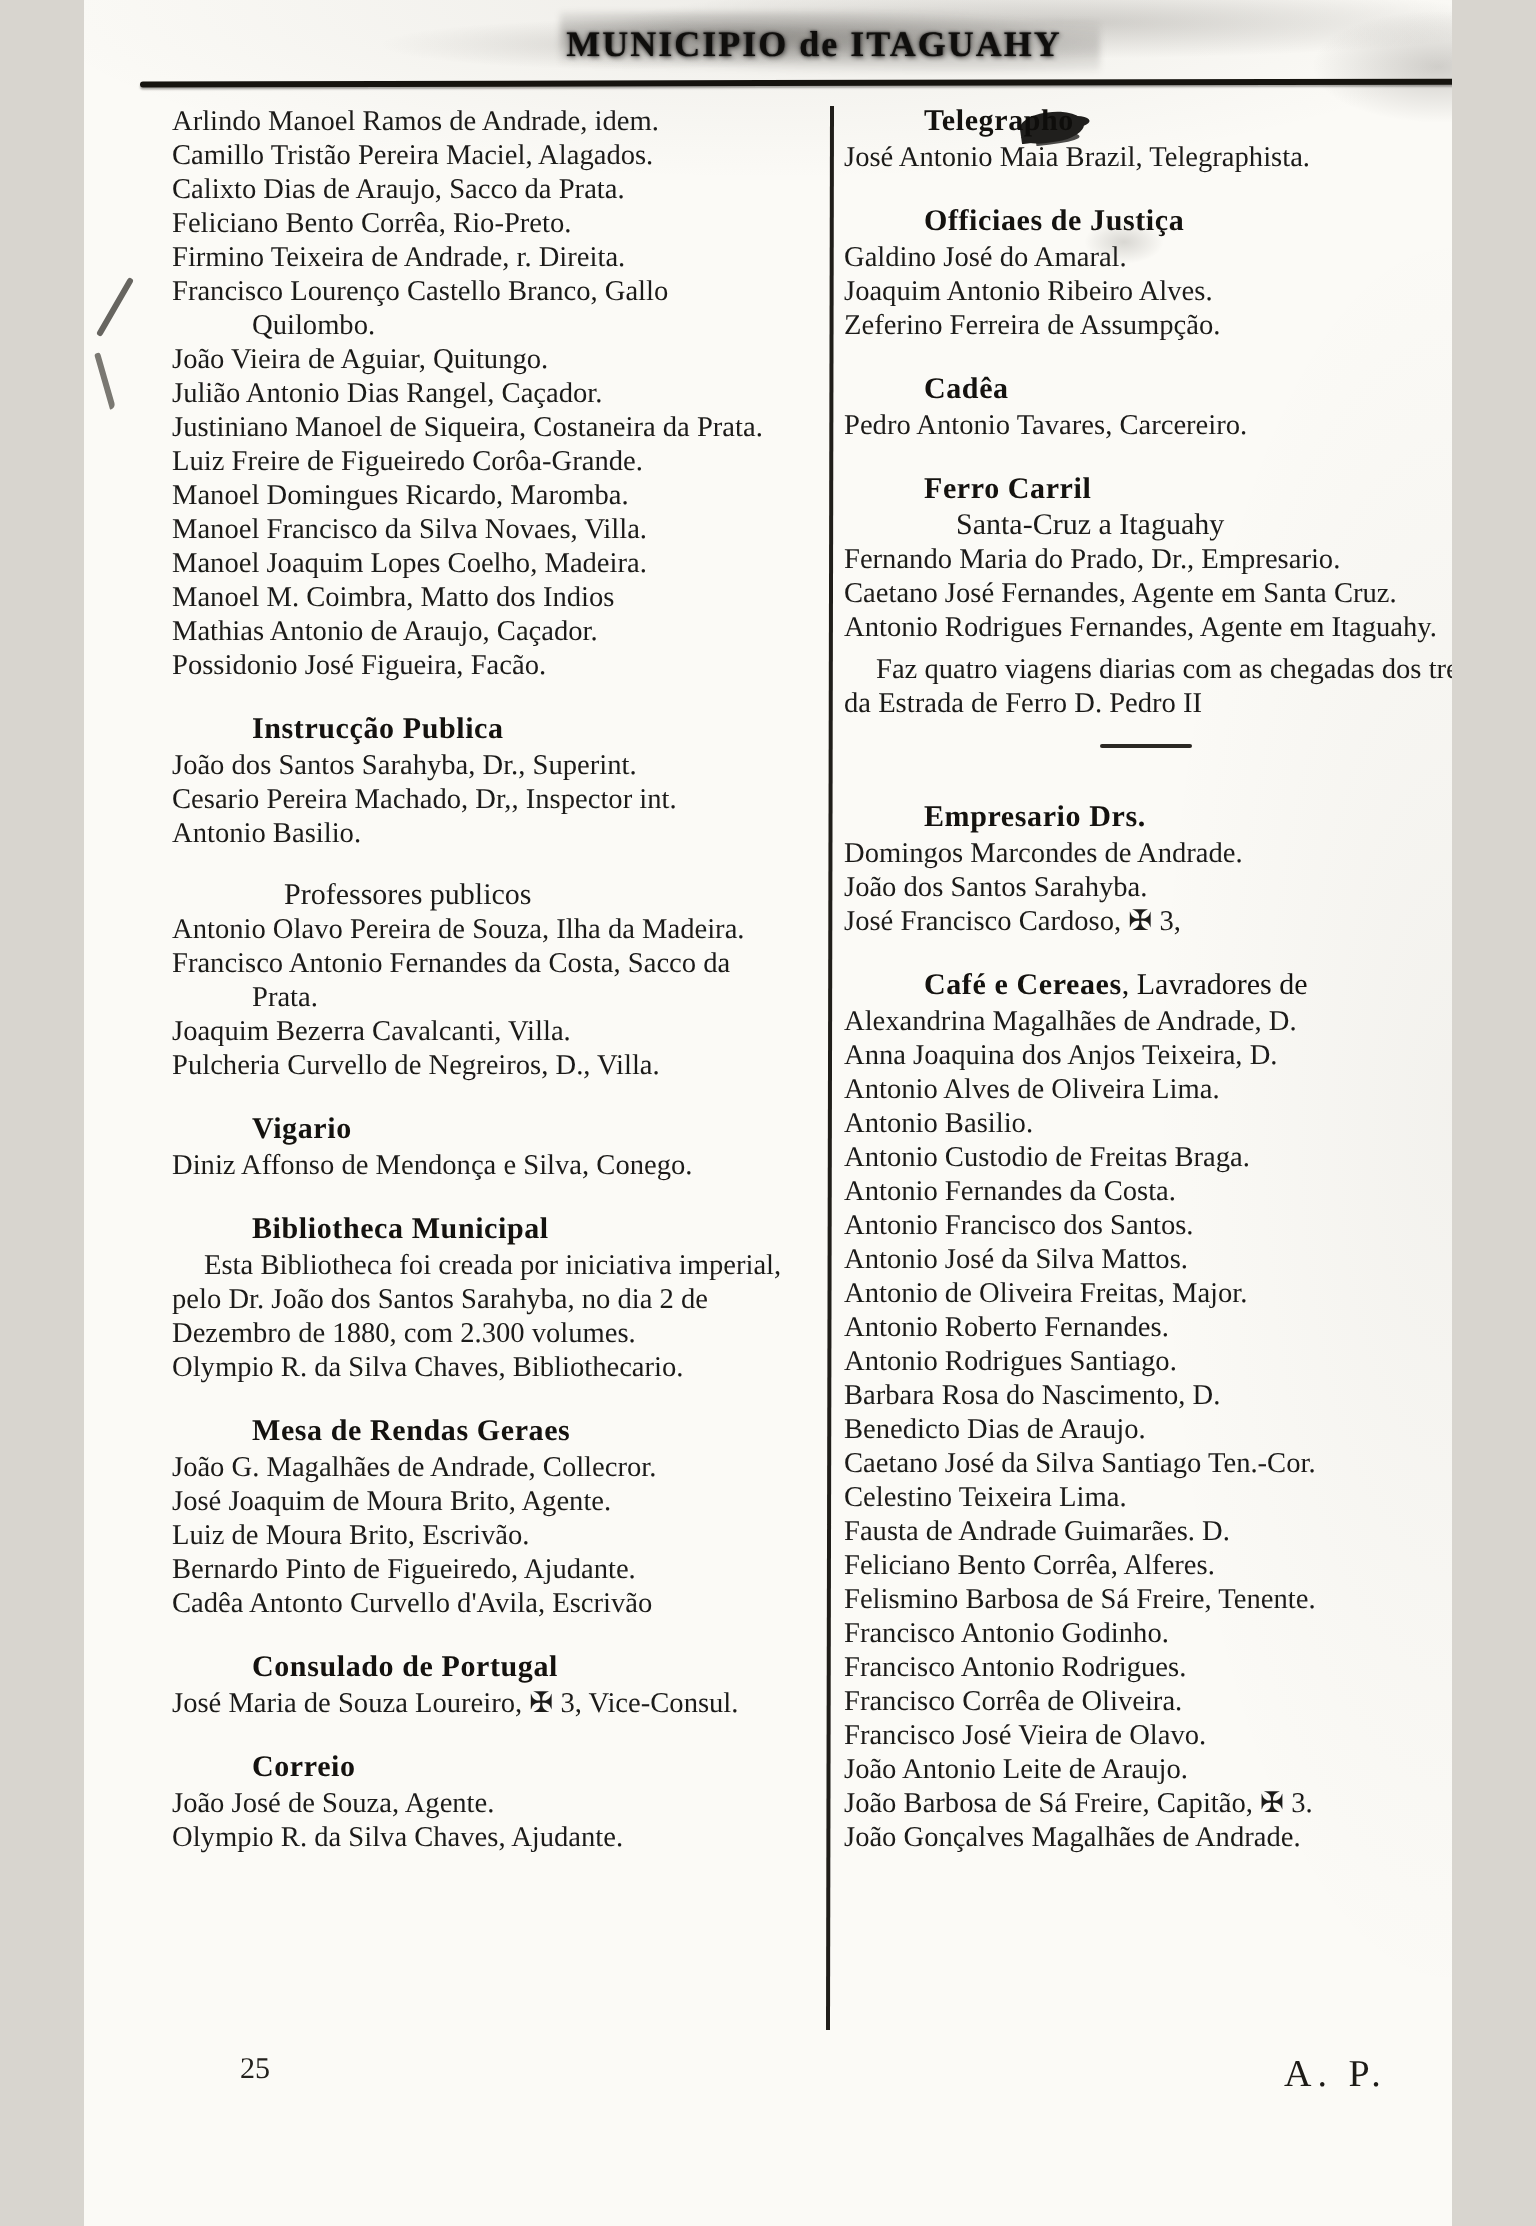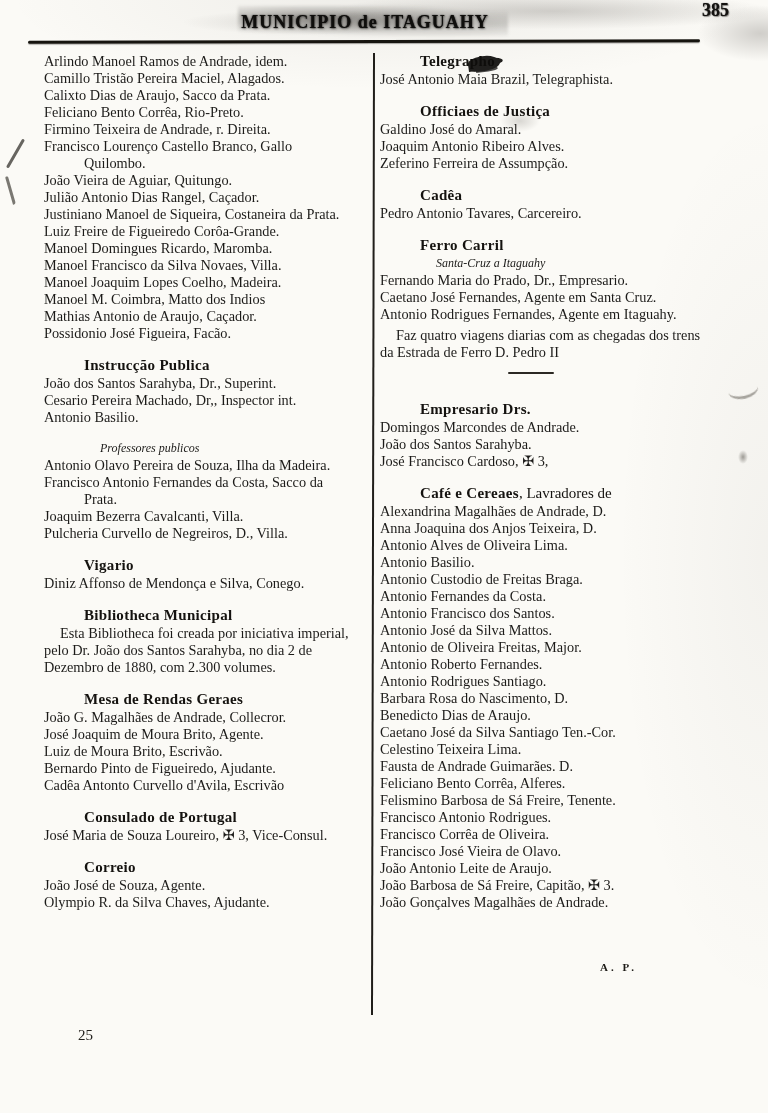--- a/index.html
+++ b/index.html
@@ -1,18 +1,18 @@
 <!DOCTYPE html>
 <html><head>
 <meta charset="utf-8">
 <style>
   html,body { margin:0; padding:0; background:#d8d5cf; }
   .page {
     position:relative;
-    width:768px; height:1113px;
+    width:684px; height:1113px;
     margin:0 auto;
     background:#fbfaf6;
     background-image:
       radial-gradient(ellipse 320px 26px at 72% 1%, rgba(55,50,45,0.20), transparent 70%),
       radial-gradient(ellipse 180px 18px at 40% 2%, rgba(55,50,45,0.14), transparent 70%),
       radial-gradient(ellipse 90px 40px at 99% 3%, rgba(55,50,45,0.22), transparent 70%),
       radial-gradient(ellipse 500px 120px at 50% 0%, rgba(90,85,78,0.08), transparent 75%),
       radial-gradient(ellipse 200px 600px at 100% 50%, rgba(90,85,78,0.05), transparent 75%);
     overflow:hidden;
     font-family:"Liberation Serif","DejaVu Serif",serif;
@@ -61,34 +61,34 @@
     padding-right:2px;
   }
   .heading {
     font-size:15px; font-weight:700; line-height:17px;
     padding-left:40px; margin-top:15px; margin-bottom:1px;
     color:#14120f; letter-spacing:.3px;
   }
   .col > .heading:first-child { margin-top:0; }
   .heading-suffix { font-weight:400; letter-spacing:0; }
   .heading-italic {
-    font-style:italic; font-size:12px; line-height:17px;
+    font-size:15px; line-height:17px;
     padding-left:56px; margin-top:14px;
   }
   .heading + .heading-italic { margin-top:0; }
   .para { text-indent:16px; }
   .entry + .para { margin-top:4px; }
   .dash-divider {
     width:46px; height:2px; background:#2b2823;
     margin:11px 0 27px 128px; border-radius:1px;
   }
 
   
   .footer-left  { position:absolute; top:1027px; left:78px;  font-size:15px; color:#23211d; }
-  .footer-right { position:absolute; top:961px; left:600px; font-size:11px; font-weight:700; letter-spacing:3px; color:#1d1b17; }
+  .footer-right { position:absolute; top:1027px; left:600px; font-size:19px; font-weight:400; letter-spacing:3px; color:#1d1b17; }
 
   
   .ink-blot {
     position:absolute; top:56px; left:468px; width:32px; height:15px;
     background:#0e0d0b;
     border-radius:55% 70% 60% 45%;
     transform:rotate(-8deg);
     box-shadow:-5px 4px 0 -5px #0e0d0b, 7px -1px 0 -4px #0e0d0b, 2px 6px 0 -5px rgba(14,13,11,.8);
     opacity:.92;
   }
@@ -148,20 +148,21 @@
         <div class="entry">Antonio Basilio.</div>
         <div class="heading-italic">Professores publicos</div>
         <div class="entry">Antonio Olavo Pereira de Souza, Ilha da Madeira.</div>
         <div class="entry">Francisco Antonio Fernandes da Costa, Sacco da Prata.</div>
         <div class="entry">Joaquim Bezerra Cavalcanti, Villa.</div>
         <div class="entry">Pulcheria Curvello de Negreiros, D., Villa.</div>
         <div class="heading"><span class="heading-bold">Vigario</span></div>
         <div class="entry">Diniz Affonso de Mendonça e Silva, Conego.</div>
         <div class="heading"><span class="heading-bold">Bibliotheca Municipal</span></div>
         <div class="para">Esta Bibliotheca foi creada por iniciativa imperial, pelo Dr. João dos Santos Sarahyba, no dia 2 de Dezembro de 1880, com 2.300 volumes.</div>
+        <div class="entry">Olympio R. da Silva Chaves, Bibliothecario.</div>
         <div class="heading"><span class="heading-bold">Mesa de Rendas Geraes</span></div>
         <div class="entry">João G. Magalhães de Andrade, Collecror.</div>
         <div class="entry">José Joaquim de Moura Brito, Agente.</div>
         <div class="entry">Luiz de Moura Brito, Escrivão.</div>
         <div class="entry">Bernardo Pinto de Figueiredo, Ajudante.</div>
         <div class="entry">Cadêa Antonto Curvello d'Avila, Escrivão</div>
         <div class="heading"><span class="heading-bold">Consulado de Portugal</span></div>
         <div class="entry">José Maria de Souza Loureiro, ✠ 3, Vice-Consul.</div>
         <div class="heading"><span class="heading-bold">Correio</span></div>
         <div class="entry">João José de Souza, Agente.</div>
@@ -200,20 +201,21 @@
         <div class="entry">Antonio de Oliveira Freitas, Major.</div>
         <div class="entry">Antonio Roberto Fernandes.</div>
         <div class="entry">Antonio Rodrigues Santiago.</div>
         <div class="entry">Barbara Rosa do Nascimento, D.</div>
         <div class="entry">Benedicto Dias de Araujo.</div>
         <div class="entry">Caetano José da Silva Santiago Ten.-Cor.</div>
         <div class="entry">Celestino Teixeira Lima.</div>
         <div class="entry">Fausta de Andrade Guimarães. D.</div>
         <div class="entry">Feliciano Bento Corrêa, Alferes.</div>
         <div class="entry">Felismino Barbosa de Sá Freire, Tenente.</div>
+        <div class="entry">Francisco Antonio Godinho.</div>
         <div class="entry">Francisco Antonio Rodrigues.</div>
         <div class="entry">Francisco Corrêa de Oliveira.</div>
         <div class="entry">Francisco José Vieira de Olavo.</div>
         <div class="entry">João Antonio Leite de Araujo.</div>
         <div class="entry">João Barbosa de Sá Freire, Capitão, ✠ 3.</div>
         <div class="entry">João Gonçalves Magalhães de Andrade.</div>
       </div>
   </div>
 
   <div class="footer-left">25</div>

